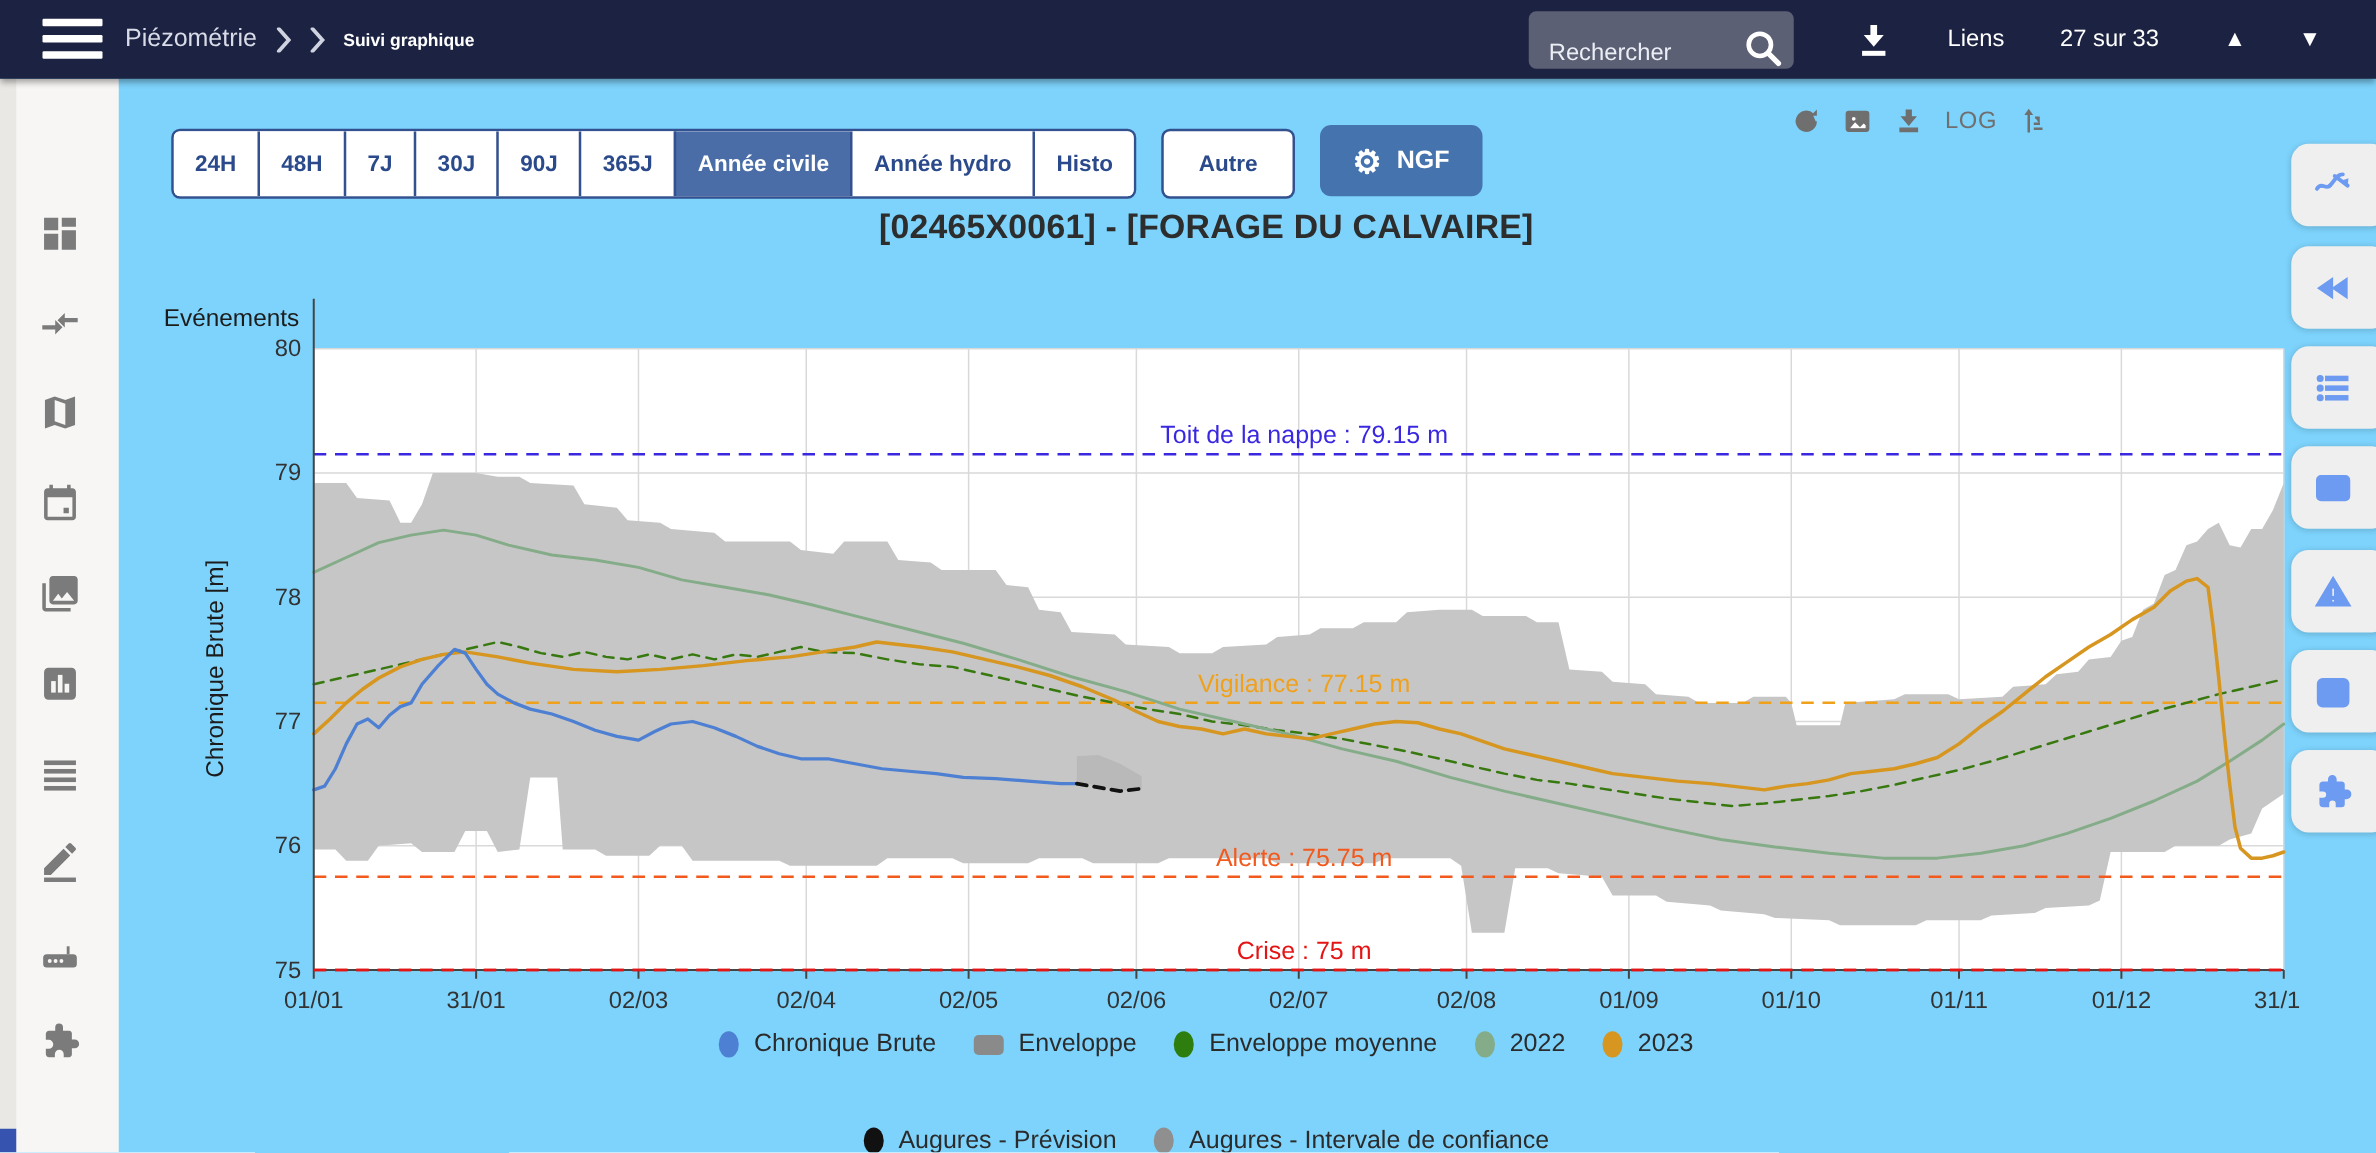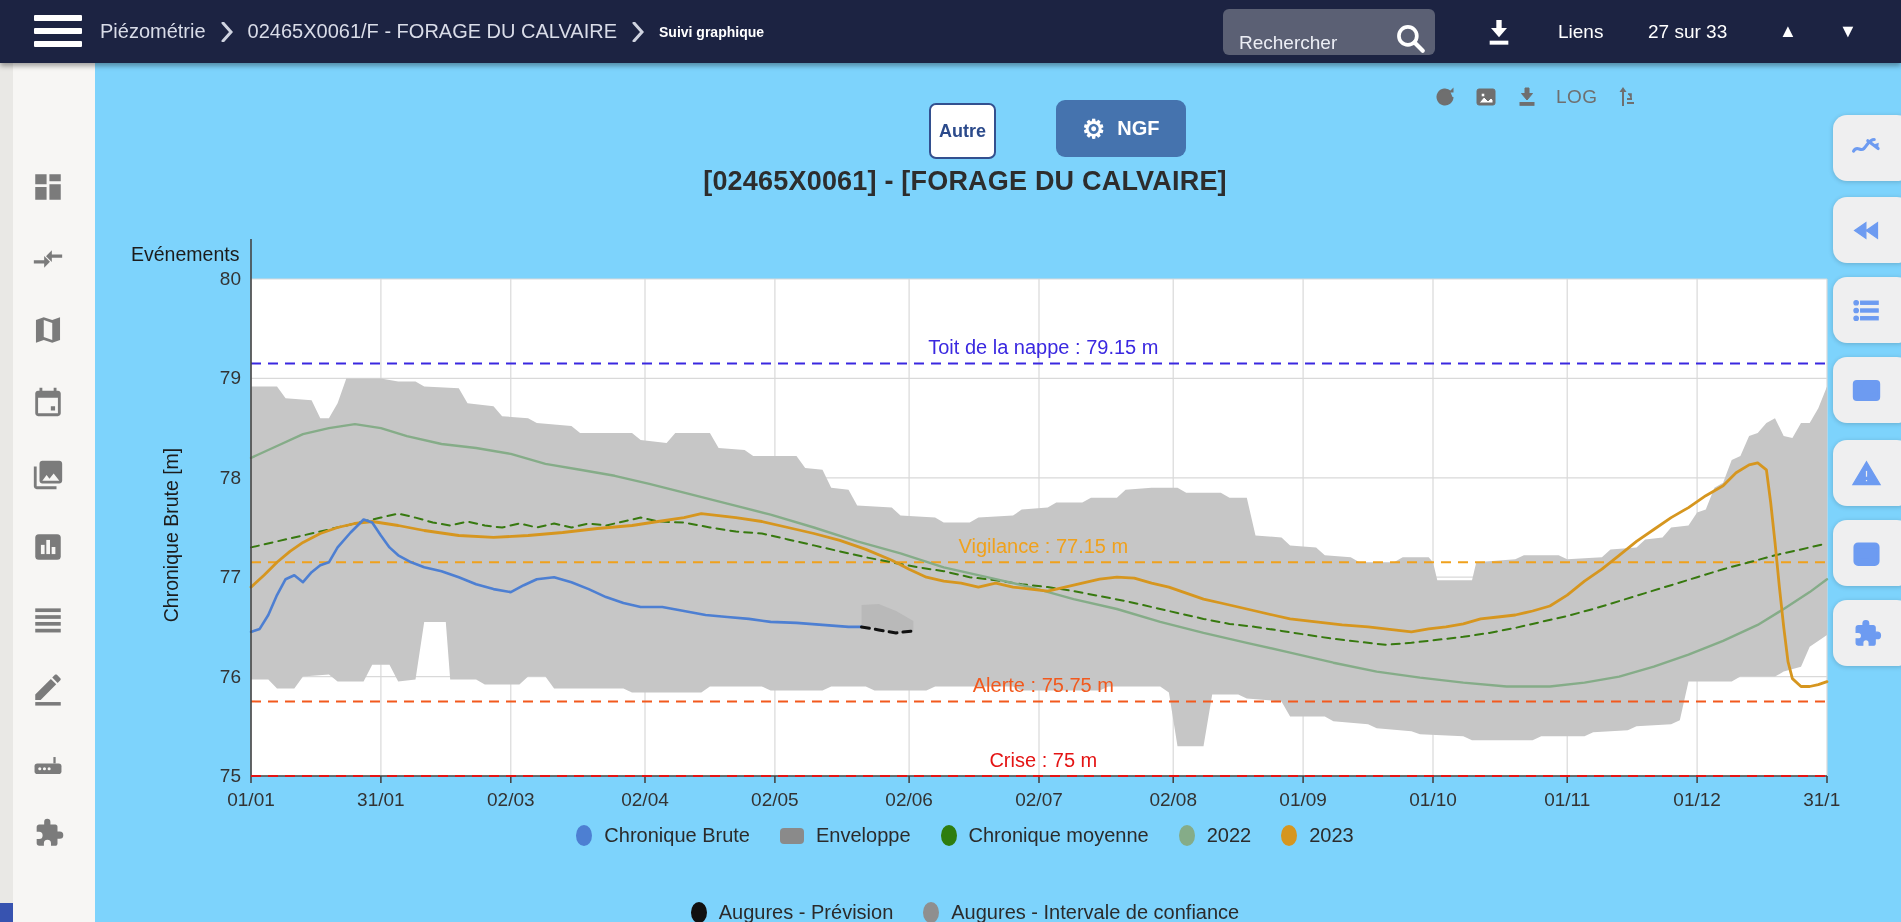--- a/index.html
+++ b/index.html
@@ -37,21 +37,21 @@
          padding-left:18px;box-sizing:border-box;cursor:pointer;z-index:20;}
   .rcard svg{width:31px;height:31px;fill:#6d9bf1;stroke:#6d9bf1;}
 
   
   .range-group{position:absolute;left:137px;top:103px;display:inline-flex;border:2px solid #33508f;border-radius:7px;
                overflow:hidden;background:#fff;height:52px;box-sizing:content-box;}
   .range-btn{display:flex;align-items:center;justify-content:center;padding:0 17px;font-size:18px;font-weight:bold;
              color:#2b4a8b;background:#fff;border-left:2px solid #33508f;cursor:pointer;white-space:nowrap;}
   .range-btn:first-child{border-left:none;}
   .range-btn.active{background:#4a6da7;color:#ffffff;}
-  .autre-btn{position:absolute;left:929px;top:103px;height:52px;padding:0 8px;border:2px solid #33508f;border-radius:7px;
+  .autre-btn{position:absolute;left:929px;top:103px;height:52px;padding:0 28px;border:2px solid #33508f;border-radius:7px;
              background:#fff;color:#2b4a8b;font-size:18px;font-weight:bold;display:flex;align-items:center;cursor:pointer;}
   .ngf-btn{position:absolute;left:1056px;top:100px;height:57px;padding:0 26px;background:#4573ae;border-radius:9px;
            color:#fff;font-size:20px;font-weight:bold;display:flex;align-items:center;gap:12px;cursor:pointer;}
   .gear{font-size:26px;line-height:1;}
 
   .chart-tools{position:absolute;left:1433px;top:85px;display:flex;align-items:center;gap:17px;}
   .chart-tools .cico{display:flex;align-items:center;justify-content:center;cursor:pointer;}
   .chart-tools svg{width:24px;height:24px;fill:#6f6f6f;stroke:#6f6f6f;}
   .log-label{font-size:19px;font-weight:normal;color:#6f6f6f;letter-spacing:.5px;cursor:pointer;}
 
@@ -76,21 +76,20 @@
     <div class="hamburger">
       <span></span>
         <span></span>
         <span></span>
     </div>
     <div class="crumbs">
       <span class="crumb">Piézométrie</span>
       <svg class="crumb-chev" viewBox="0 0 12 20">
           <path d="M2 1l8 9-8 9" fill="none" stroke="#cfd3e0" stroke-width="3" stroke-linecap="round"></path>
         </svg>
-      <span class="crumb">02465X0061/F - FORAGE DU CALVAIRE</span>
       <svg class="crumb-chev" viewBox="0 0 12 20">
           <path d="M2 1l8 9-8 9" fill="none" stroke="#cfd3e0" stroke-width="3" stroke-linecap="round"></path>
         </svg>
       <span class="crumb current">Suivi graphique</span>
     </div>
     <div class="searchbox">
       <input type="text" placeholder="Rechercher" style="">
       <svg width="34" height="34" viewBox="0 0 24 24">
         <circle cx="10.5" cy="10.5" r="6.3" fill="none" stroke="#ffffff" stroke-width="2.6"></circle>
         <line x1="15.2" y1="15.2" x2="21" y2="21" stroke="#ffffff" stroke-width="3" stroke-linecap="round"></line>
@@ -169,20 +168,31 @@
     </div>
     <div class="sicon" style="top:750px;">
       <svg viewBox="0 0 24 24">
           <path d="M20.3 11h-1.6V7.5C18.7 6.7 18 6 17.2 6h-3.5V4.2a2.2 2.2 0 1 0-4.4 0V6H5.8C4.8 6 4 6.8 4 7.8v3.4h1.7a2.5 2.5 0 1 1 0 5H4v3C4 20.2 4.8 21 5.8 21h3.3v-1.7a2.5 2.5 0 1 1 5 0V21h3.1c.8 0 1.5-.7 1.5-1.5V16h1.6a2.5 2.5 0 0 0 0-5z"></path>
         </svg>
     </div>
   </div>
   <div class="lstrip"></div>
   <div class="lscroll-corner"></div>
 
+  <div class="range-group" id="range-group">
+      <div class="range-btn">24H</div>
+      <div class="range-btn">48H</div>
+      <div class="range-btn">7J</div>
+      <div class="range-btn">30J</div>
+      <div class="range-btn">90J</div>
+      <div class="range-btn">365J</div>
+      <div class="range-btn active">Année civile</div>
+      <div class="range-btn">Année hydro</div>
+      <div class="range-btn">Histo</div>
+    </div>
   <div class="autre-btn">Autre</div>
   <div class="ngf-btn">
     <span class="gear">⚙</span>
     <span>NGF</span>
   </div>
 
   <div class="chart-tools">
     <span class="cico">
       <svg viewBox="0 0 24 24" fill="none">
           <path d="M19.5 12a7.5 7.5 0 1 1-2.2-5.3" stroke-width="2"></path>
@@ -303,21 +313,21 @@
       <div class="lg-item">
         <span class="lg-ellipse" style="background: rgb(77, 127, 210);"></span>
         <span class="lg-label">Chronique Brute</span>
       </div>
       <div class="lg-item">
         <span class="lg-rect" style="background: rgb(138, 138, 138);"></span>
         <span class="lg-label">Enveloppe</span>
       </div>
       <div class="lg-item">
         <span class="lg-ellipse" style="background: rgb(46, 125, 15);"></span>
-        <span class="lg-label">Chronique moyenne</span>
+        <span class="lg-label">Enveloppe moyenne</span>
       </div>
       <div class="lg-item">
         <span class="lg-ellipse" style="background: rgb(133, 172, 136);"></span>
         <span class="lg-label">2022</span>
       </div>
       <div class="lg-item">
         <span class="lg-ellipse" style="background: rgb(214, 150, 31);"></span>
         <span class="lg-label">2023</span>
       </div>
     </div>

